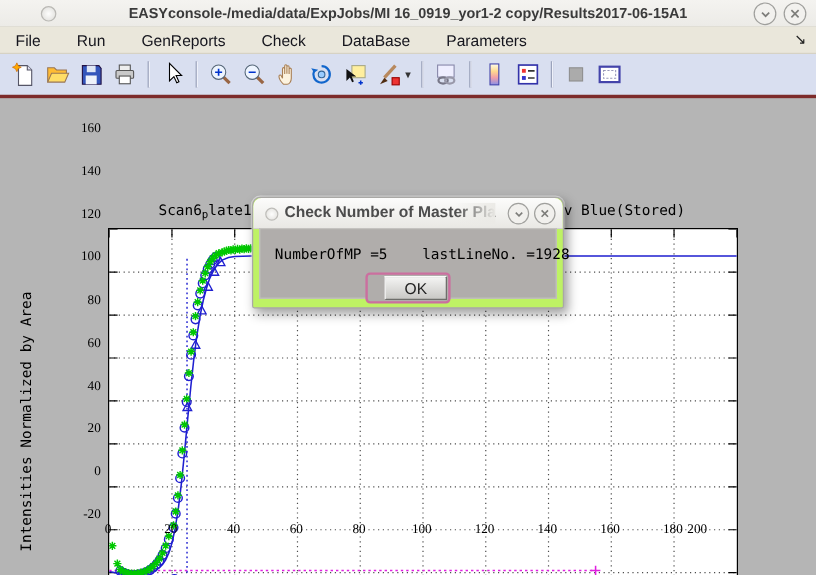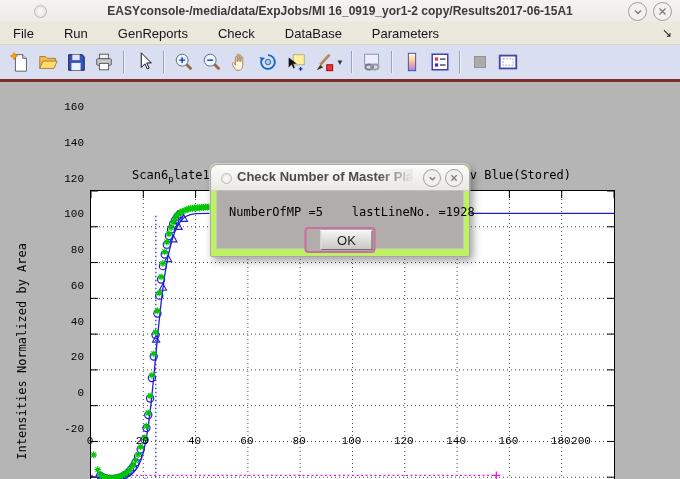--- a/index.html
+++ b/index.html
@@ -38,21 +38,21 @@
   .figure{position:absolute;left:0;top:82px;width:680px;height:397px;background:#b5b5b5;}
   .chart-title{position:absolute;left:90px;top:86px;width:523px;text-align:center;
     font-family:"DejaVu Sans Mono",monospace;font-size:12px;color:#000;white-space:nowrap;}
   .chart-title .subp{font-size:9px;vertical-align:-3px;}
   .plot{position:absolute;left:90px;top:108px;width:523px;height:322px;background:#fff;
     border:1px solid #000;box-sizing:content-box;}
   .ylabel-box{position:absolute;left:14px;top:108px;height:322px;width:16px;display:flex;
     align-items:center;justify-content:center;}
   .ylabel{writing-mode:vertical-rl;transform:rotate(180deg);
     font-family:"DejaVu Sans Mono",monospace;font-size:12px;color:#000;white-space:nowrap;}
-  .tick-label{position:absolute;font-family:Liberation Mono, monospace;font-size:11px;color:#000;}
+  .tick-label{position:absolute;font-family:Liberation Serif, serif;font-size:11px;color:#000;}
   .xtick-label{width:40px;text-align:center;}
   .ytick-label{width:44px;text-align:right;}
 
   
   .dialog{position:absolute;left:210px;top:164px;width:258px;height:91px;background:#bef264;
     border:1px solid #a9a8a5;border-radius:7px 7px 2px 2px;
     box-shadow:3px 4px 9px rgba(0,0,0,0.38), 0 0 0 1px rgba(255,255,255,0.5);z-index:5;}
   .dlg-titlebar{position:relative;height:25px;border-radius:7px 7px 0 0;
     background:linear-gradient(#fcfcfb,#e9e8e4);border-bottom:1px solid #d2d1cd;}
   .dlg-icon{position:absolute;left:10px;top:8px;width:9px;height:9px;border-radius:50%;

